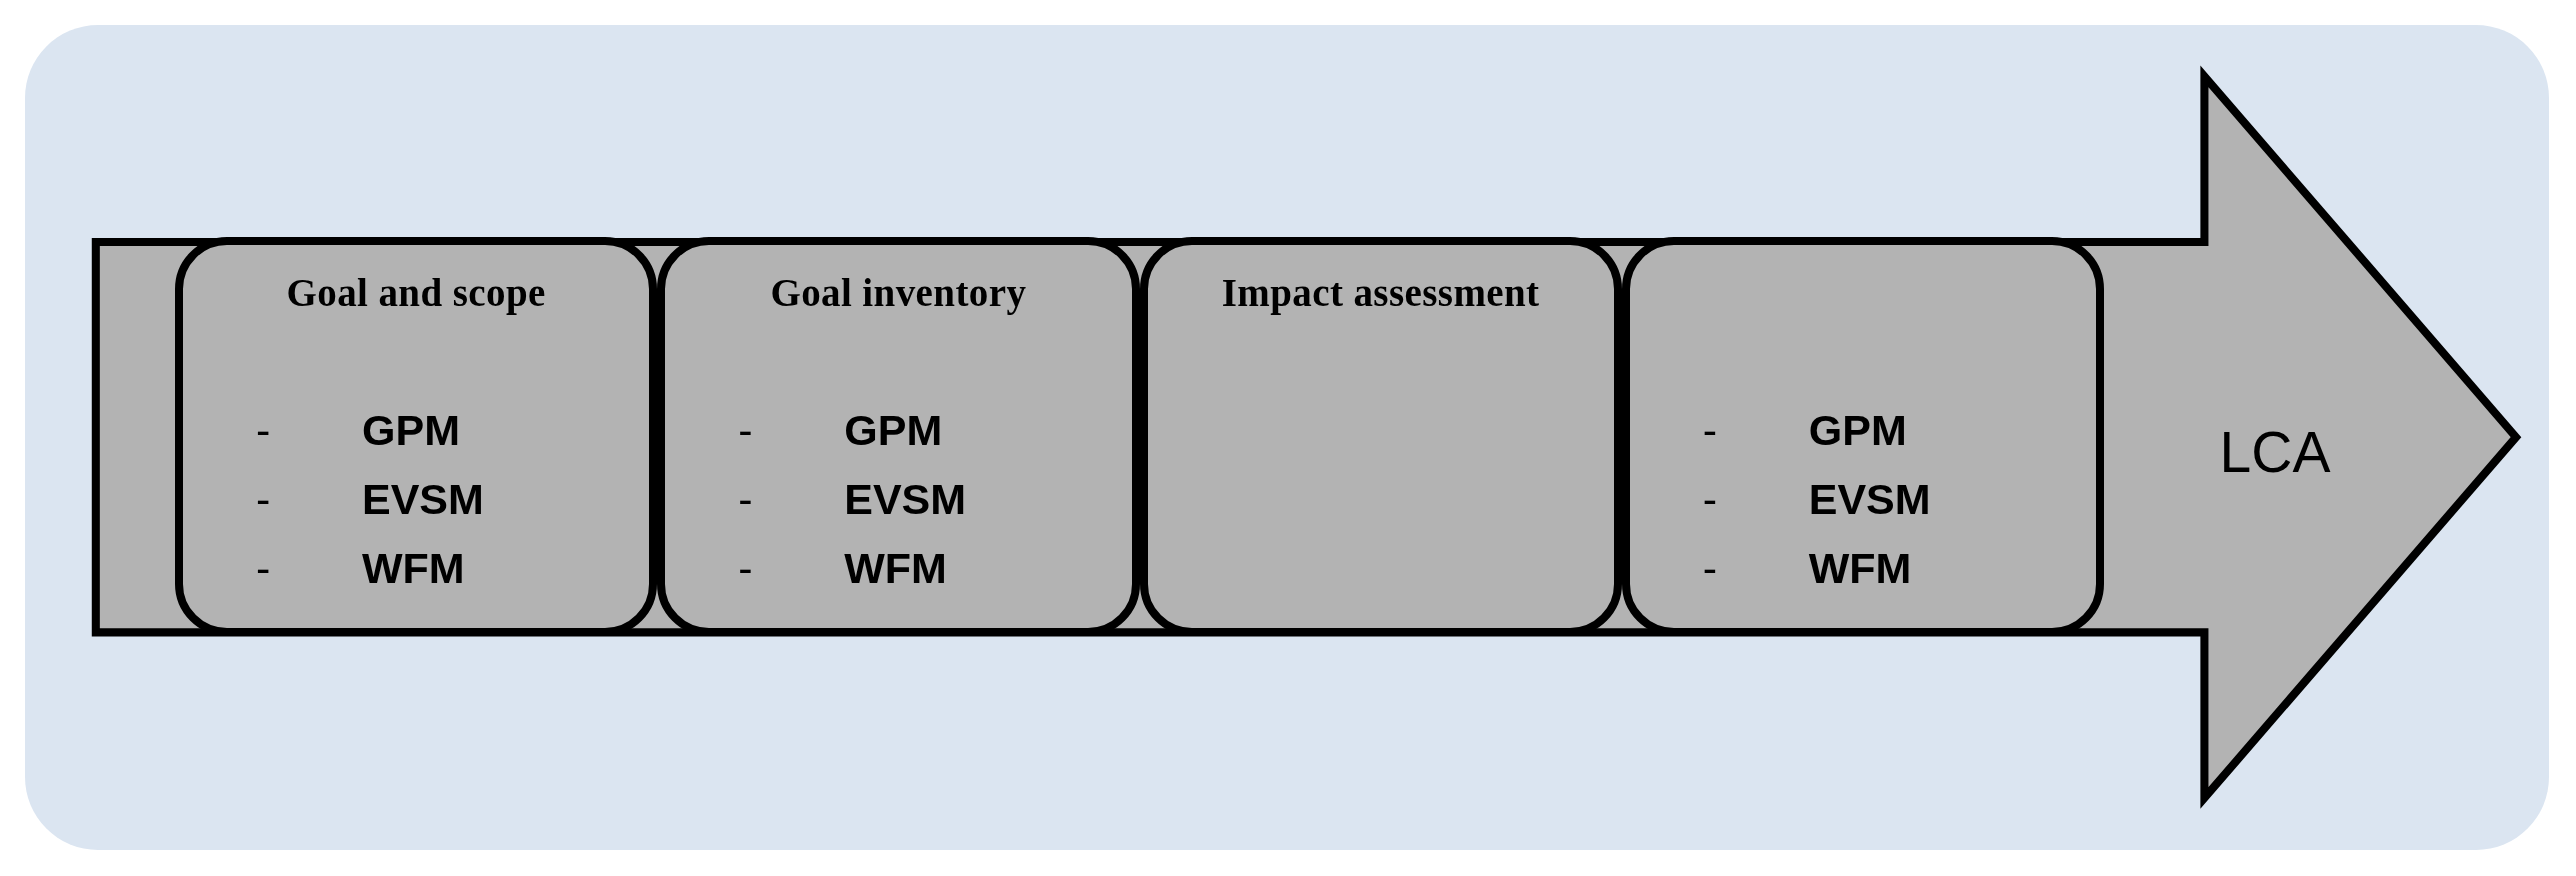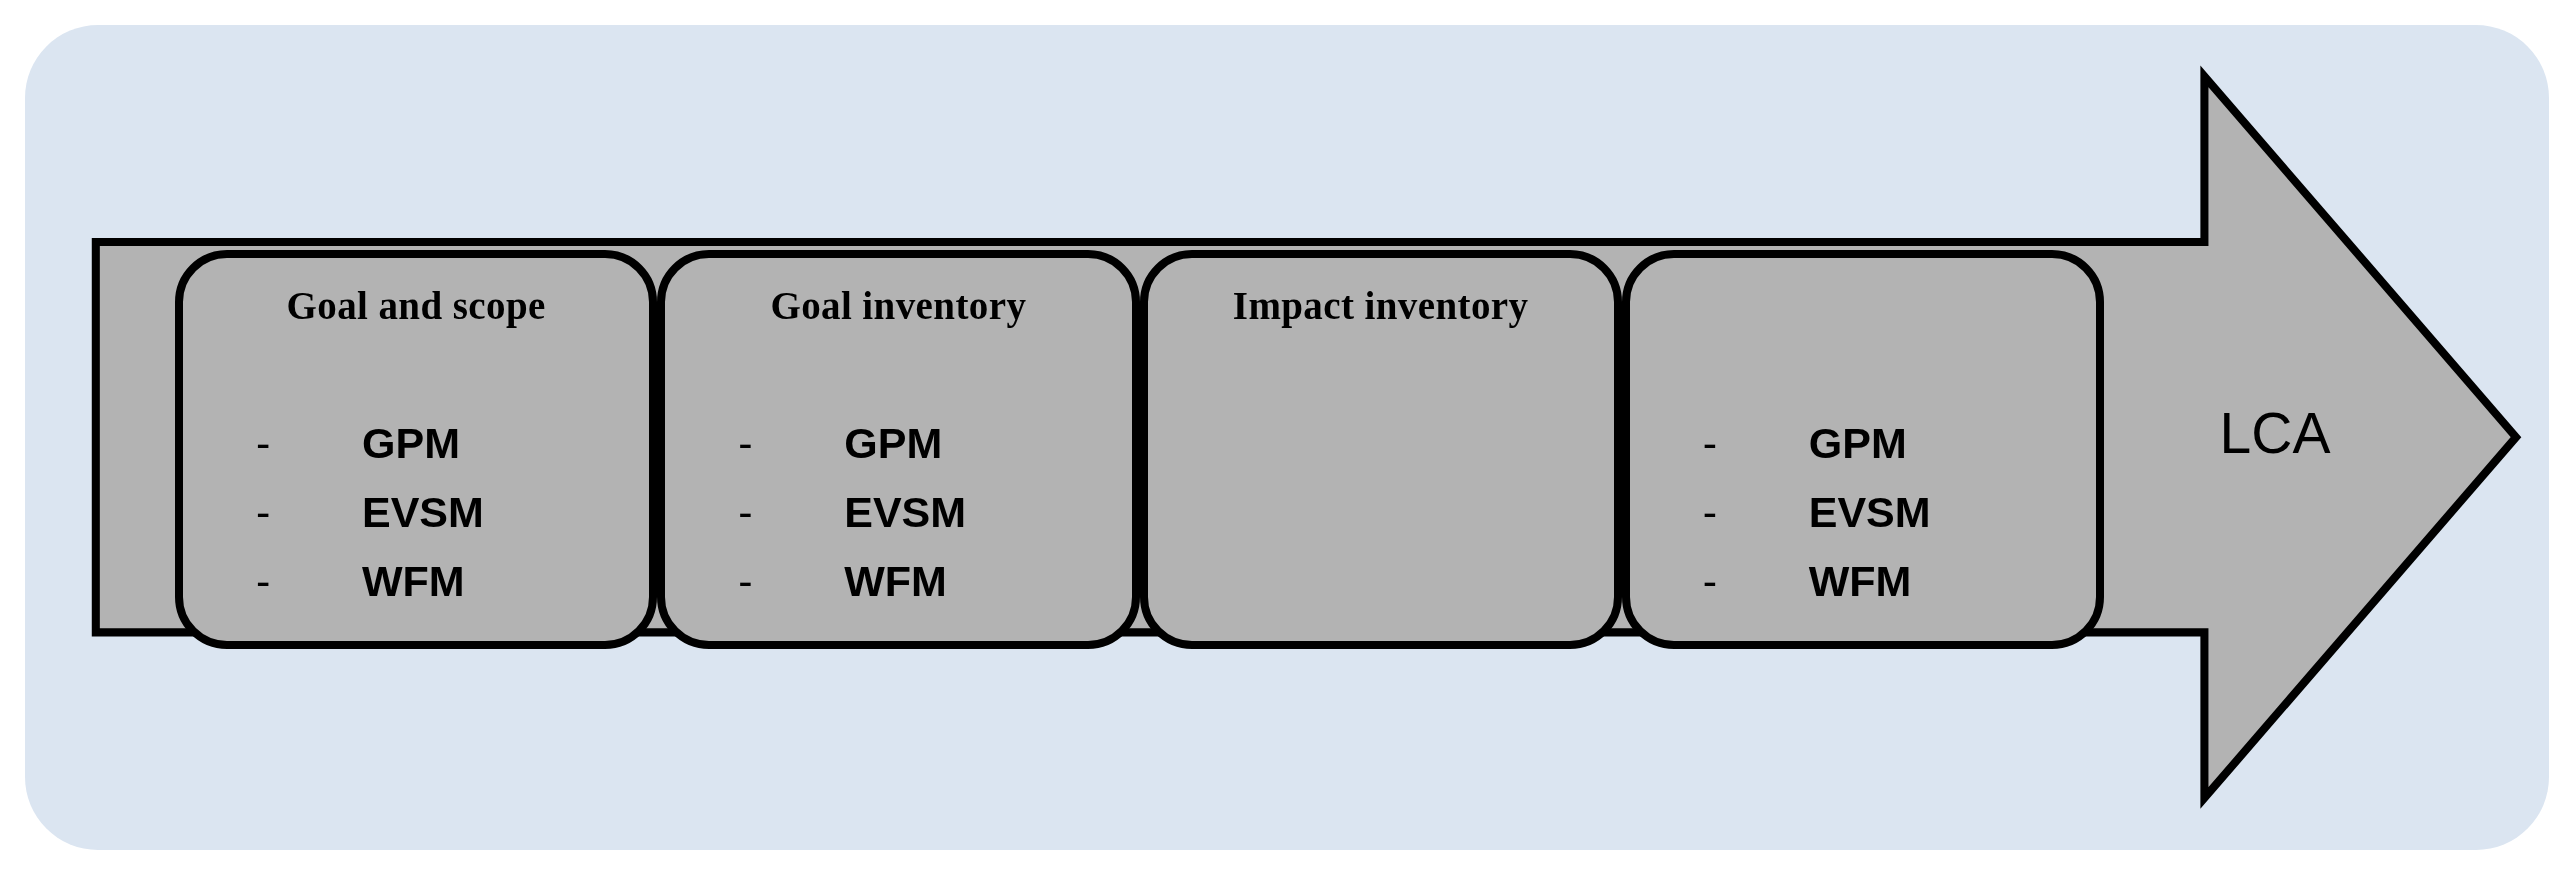--- a/index.html
+++ b/index.html
@@ -30,21 +30,21 @@
     width:2576px;height:877px;
   }
   .arrow-svg polygon{
     fill:var(--shape-fill);
     stroke:var(--outline);
     stroke-width:9;
     stroke-miterlimit:20;
   }
   .stages{
     position:absolute;
-    left:175px;top:250px;
+    left:175px;top:237px;
     width:1929px;height:399px;
     display:flex;
   }
   .stage{
     position:relative;
     flex:1 1 0;
     box-sizing:border-box;
     background:var(--shape-fill);
     border:8px solid var(--outline);
     border-radius:52px;
@@ -77,21 +77,21 @@
   .bullet-dash{
     width:106px;
     flex:0 0 auto;
   }
   .method-label{
     flex:0 0 auto;
     font-weight:bold;
   }
   .arrow-label{
     position:absolute;
-    left:2181px;top:405px;
+    left:2181px;top:424px;
     width:188px;
     text-align:center;
     font-size:57px;
     line-height:1.0;
     color:var(--text);
   }
 </style>
 </head>
 <body>
 
@@ -138,21 +138,21 @@
   </div>
 
   <div class="method-item">
     <span class="bullet-dash">-</span>
     <span class="method-label">WFM</span>
   </div>
 </div>
   </div>
 
   <div class="stage">
-    <div class="stage-title">Impact inventory</div>
+    <div class="stage-title">Impact assessment</div>
     <div class="stage-items"></div>
   </div>
 
   <div class="stage">
     <div class="stage-items">
   <div class="method-item">
     <span class="bullet-dash">-</span>
     <span class="method-label">GPM</span>
   </div>
 

